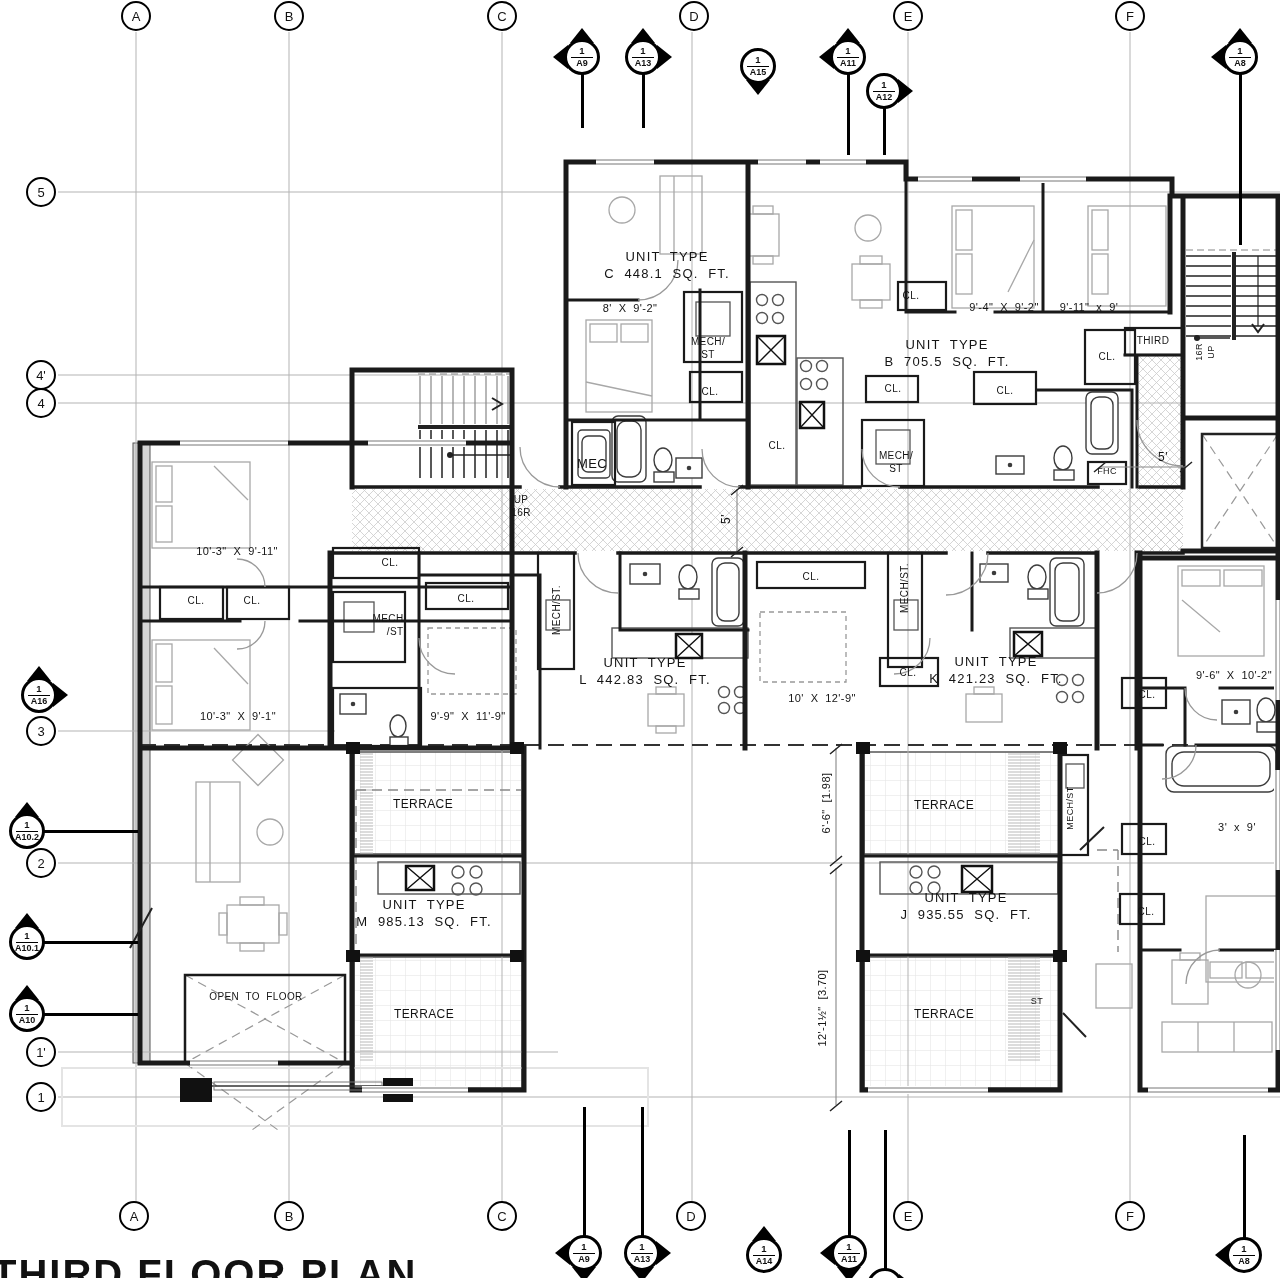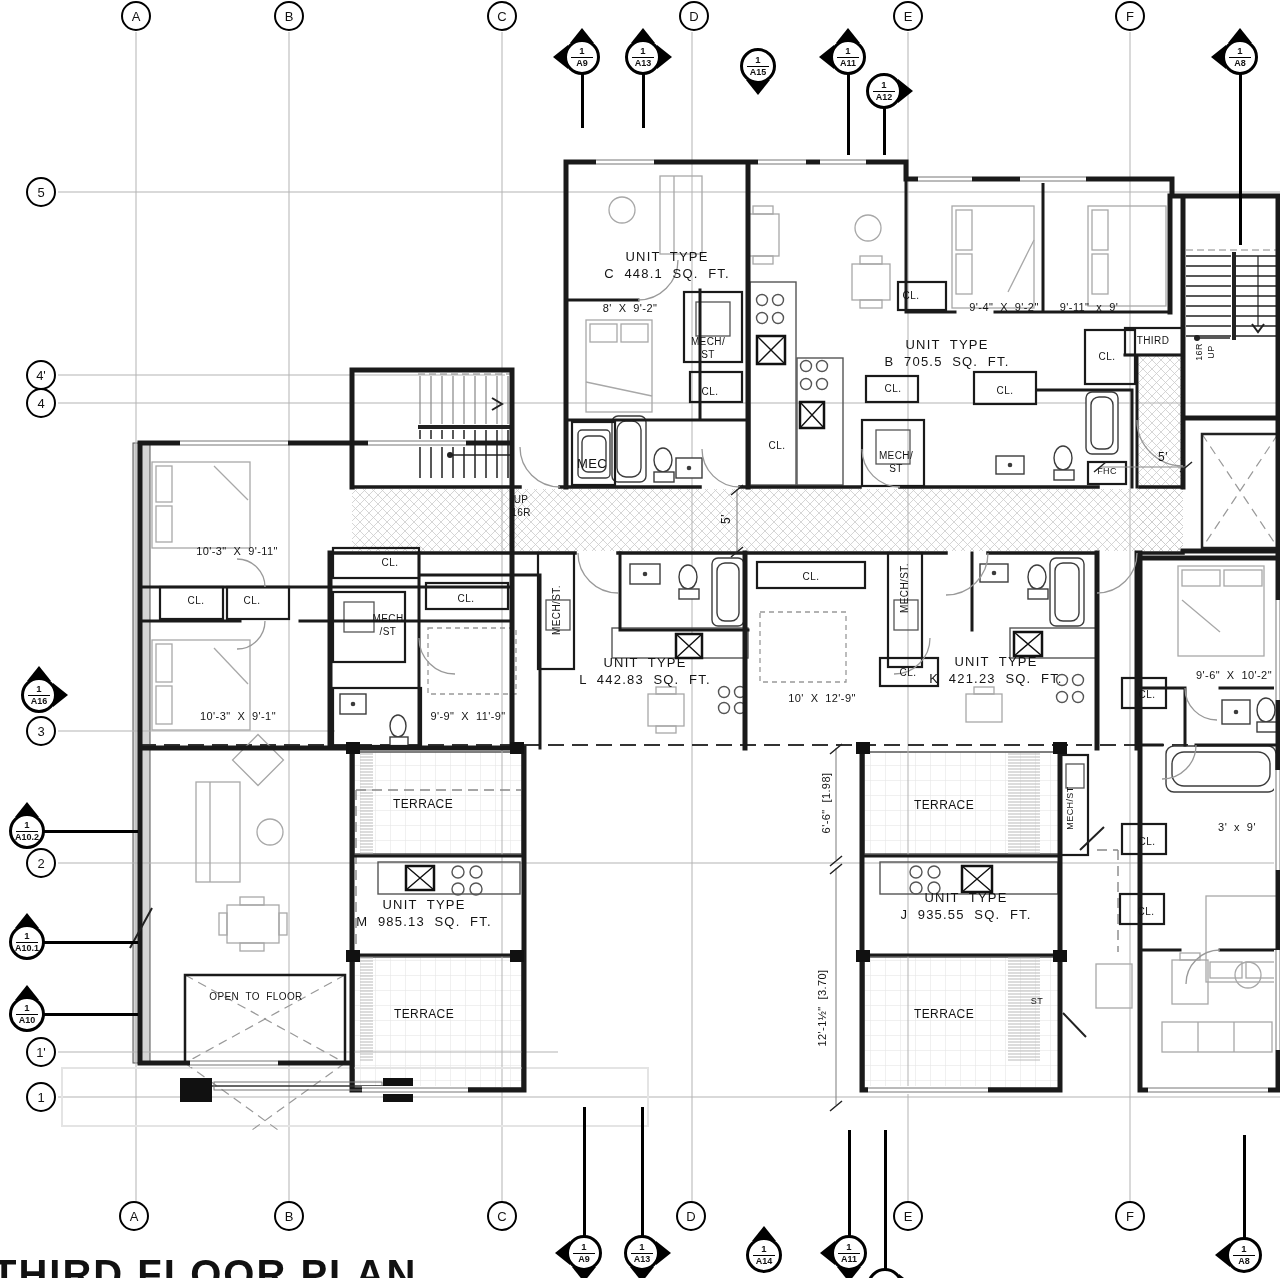--- a/index.html
+++ b/index.html
@@ -542,21 +542,21 @@
     <div class="lbl" style="left: 1163px; top: 458px; font-size: 12px; transform: translate(-50%, -50%);">5'</div>
     <div class="lbl" style="left: 1206px; top: 352px; font-size: 9px; transform: translate(-50%, -50%) rotate(-90deg);">16R
 UP</div>
     <div class="lbl" style="left: 521px; top: 458px; font-size: 10px; transform: translate(-50%, -50%); margin-top: 48px;">UP
 16R</div>
     <div class="lbl" style="left: 237px; top: 551px; font-size: 11px; transform: translate(-50%, -50%);">10'-3"  X  9'-11"</div>
     <div class="lbl" style="left: 196px; top: 600px; font-size: 10px; transform: translate(-50%, -50%);">CL.</div>
     <div class="lbl" style="left: 252px; top: 600px; font-size: 10px; transform: translate(-50%, -50%);">CL.</div>
     <div class="lbl" style="left: 238px; top: 716px; font-size: 11px; transform: translate(-50%, -50%);">10'-3"  X  9'-1"</div>
     <div class="lbl" style="left: 390px; top: 562px; font-size: 10px; transform: translate(-50%, -50%);">CL.</div>
-    <div class="lbl" style="left: 388px; top: 625px; font-size: 10px; transform: translate(-50%, -50%);">MECH
+    <div class="lbl" style="left: 388px; top: 625px; font-size: 10px; transform: translate(-50%, -50%); text-align: right;">MECH
 /ST</div>
     <div class="lbl" style="left: 466px; top: 598px; font-size: 10px; transform: translate(-50%, -50%);">CL.</div>
     <div class="lbl" style="left: 468px; top: 716px; font-size: 11px; transform: translate(-50%, -50%);">9'-9"  X  11'-9"</div>
     <div class="lbl" style="left: 556px; top: 610px; font-size: 10px; transform: translate(-50%, -50%) rotate(-90deg);">MECH/ST.</div>
     <div class="lbl" style="left: 727px; top: 519px; font-size: 12px; transform: translate(-50%, -50%) rotate(-90deg);">5'</div>
     <div class="lbl" style="left: 811px; top: 576px; font-size: 10px; transform: translate(-50%, -50%);">CL.</div>
     <div class="lbl" style="left: 904px; top: 588px; font-size: 10px; transform: translate(-50%, -50%) rotate(-90deg);">MECH/ST.</div>
     <div class="lbl" style="left: 908px; top: 672px; font-size: 10px; transform: translate(-50%, -50%);">CL.</div>
     <div class="lbl" style="left: 822px; top: 698px; font-size: 11px; transform: translate(-50%, -50%);">10'  X  12'-9"</div>
     <div class="lbl" style="left: 1147px; top: 694px; font-size: 10px; transform: translate(-50%, -50%);">CL.</div>

